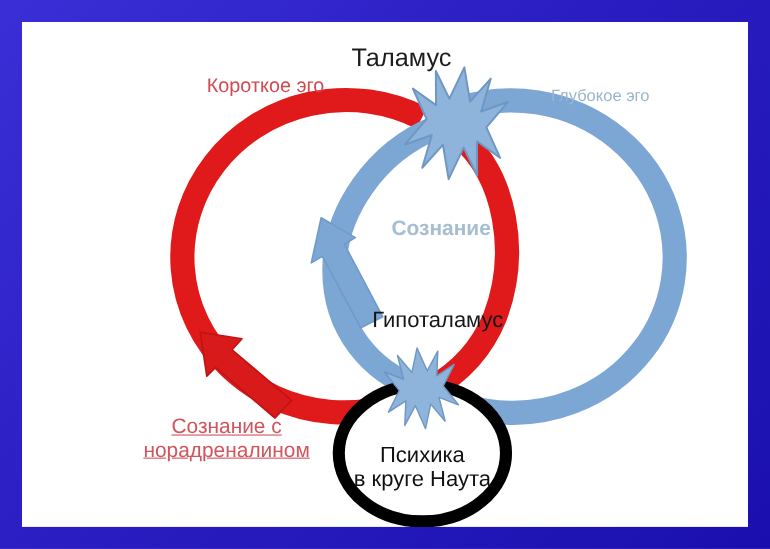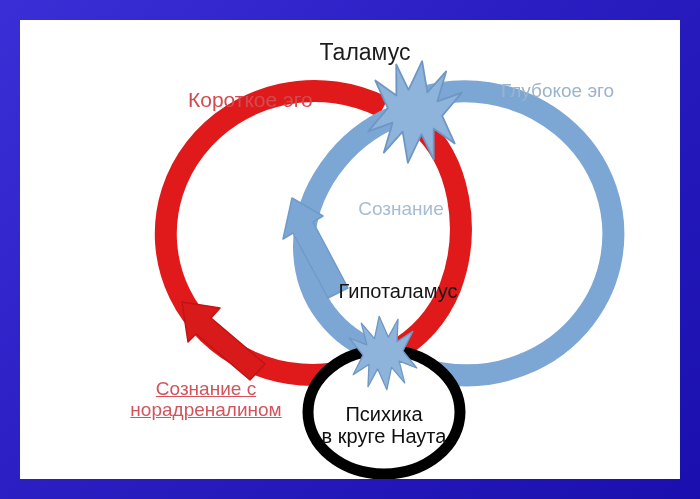--- a/index.html
+++ b/index.html
@@ -62,39 +62,39 @@
     top: 20px;
     font-size: 23px;
     color: #1c1c1c;
     transform: translateX(-50%);
     text-align: center;
   }
 
   #label-short-ego {
     left: 168px;
     top: 48px;
-    font-size: 21px;
+    font-size: 18px;
     color: #d24a52;
-    margin-top: 20px;
   }
 
   #label-deep-ego {
     left: 481px;
     top: 60px;
-    font-size: 19px;
+    font-size: 15px;
     color: #9bb4cd;
   }
 
   #label-dopamine {
     left: 381px;
     top: 178px;
     font-size: 19px;
     color: #a6bdd2;
     transform: translateX(-50%);
     text-align: center;
+    font-weight: bold;
   }
 
   #label-hypothalamus {
     left: 378px;
     top: 260px;
     font-size: 20px;
     color: #161616;
     transform: translateX(-50%);
     text-align: center;
   }

